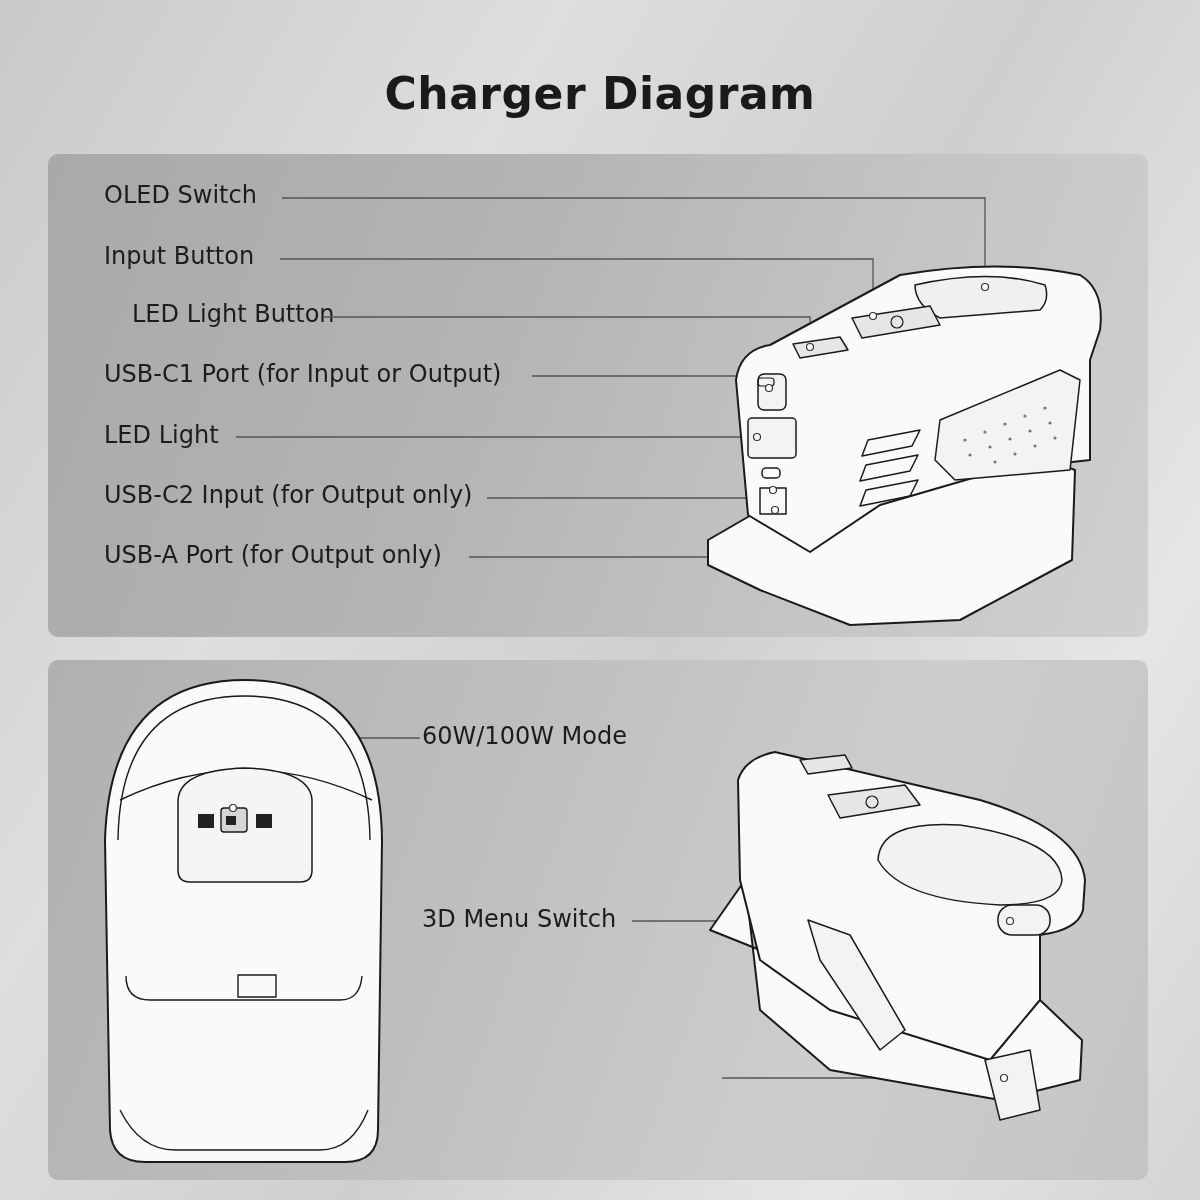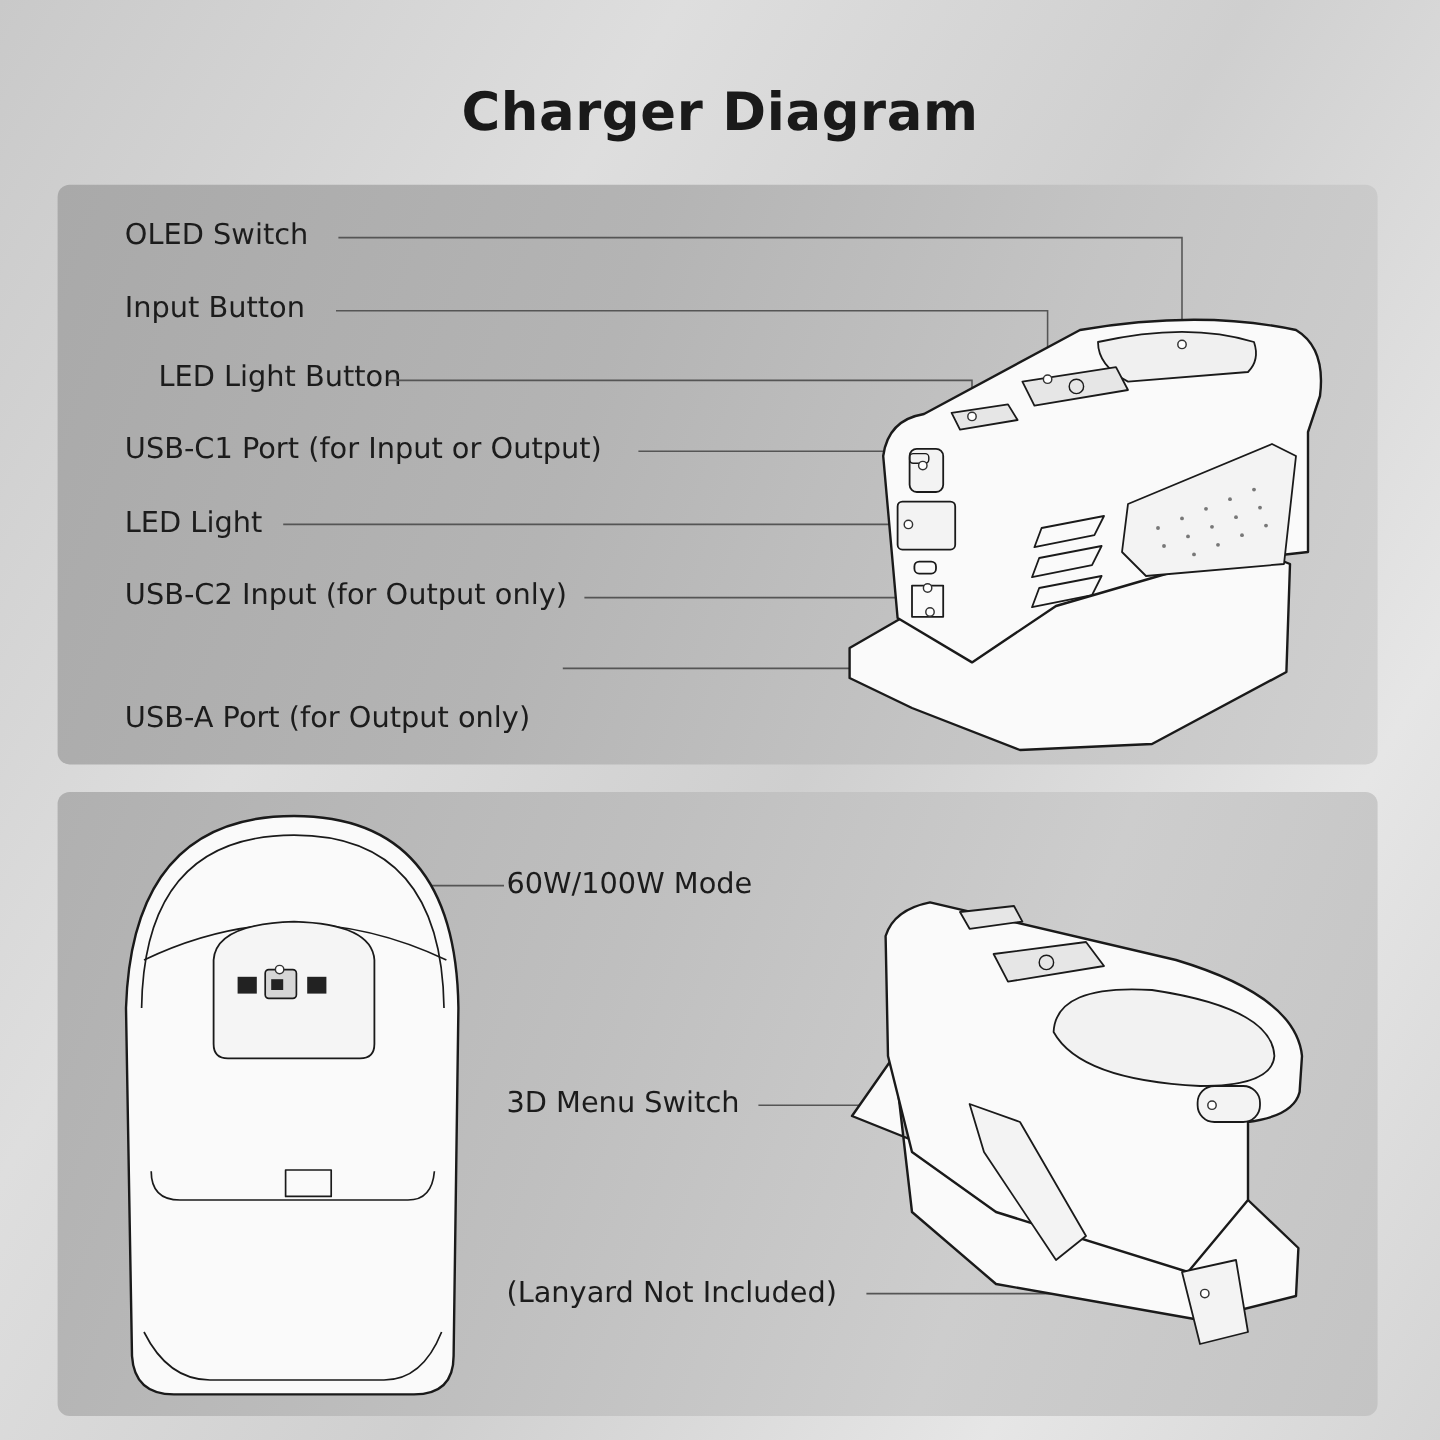--- a/index.html
+++ b/index.html
@@ -32,30 +32,29 @@
 <div class="title">Charger Diagram</div>
 
 <div class="panel top"></div>
 
 <div class="label" style="left:104px;top:181px;">OLED Switch</div>
 <div class="label" style="left:104px;top:242px;">Input Button</div>
 <div class="label" style="left:88px;top:300px;margin-left:44px;">LED Light Button</div>
 <div class="label" style="left:104px;top:360px;">USB-C1 Port (for Input or Output)</div>
 <div class="label" style="left:104px;top:421px;">LED Light</div>
 <div class="label" style="left:104px;top:481px;">USB-C2 Input (for Output only)</div>
-<div class="label" style="left:104px;top:541px;margin-top:43px;">USB-A Port (for Output only)</div>
+<div class="label" style="left:104px;top:541px;">USB-A Port (for Output only)</div>
 
 <div class="panel bottom"></div>
 
 <div class="label" style="left:422px;top:722px;">
   <div>60W/100W Mode</div>
 </div>
 <div class="label" style="left:422px;top:905px;">3D Menu Switch</div>
 <div class="label" style="left:422px;top:1063px;">
-  <div>(Lanyard Not Included)</div>
 </div>
 
 <svg class="overlay" width="1200" height="1200" viewBox="0 0 1200 1200">
   <g fill="none" stroke="#555" stroke-width="1.3">
 
     <polyline points="282,198 985,198 985,287"></polyline>
     <polyline points="280,259 873,259 873,316"></polyline>
     <polyline points="324,317 810,317 810,347"></polyline>
     <polyline points="532,376 769,376 769,388"></polyline>
     <polyline points="236,437 757,437"></polyline>

